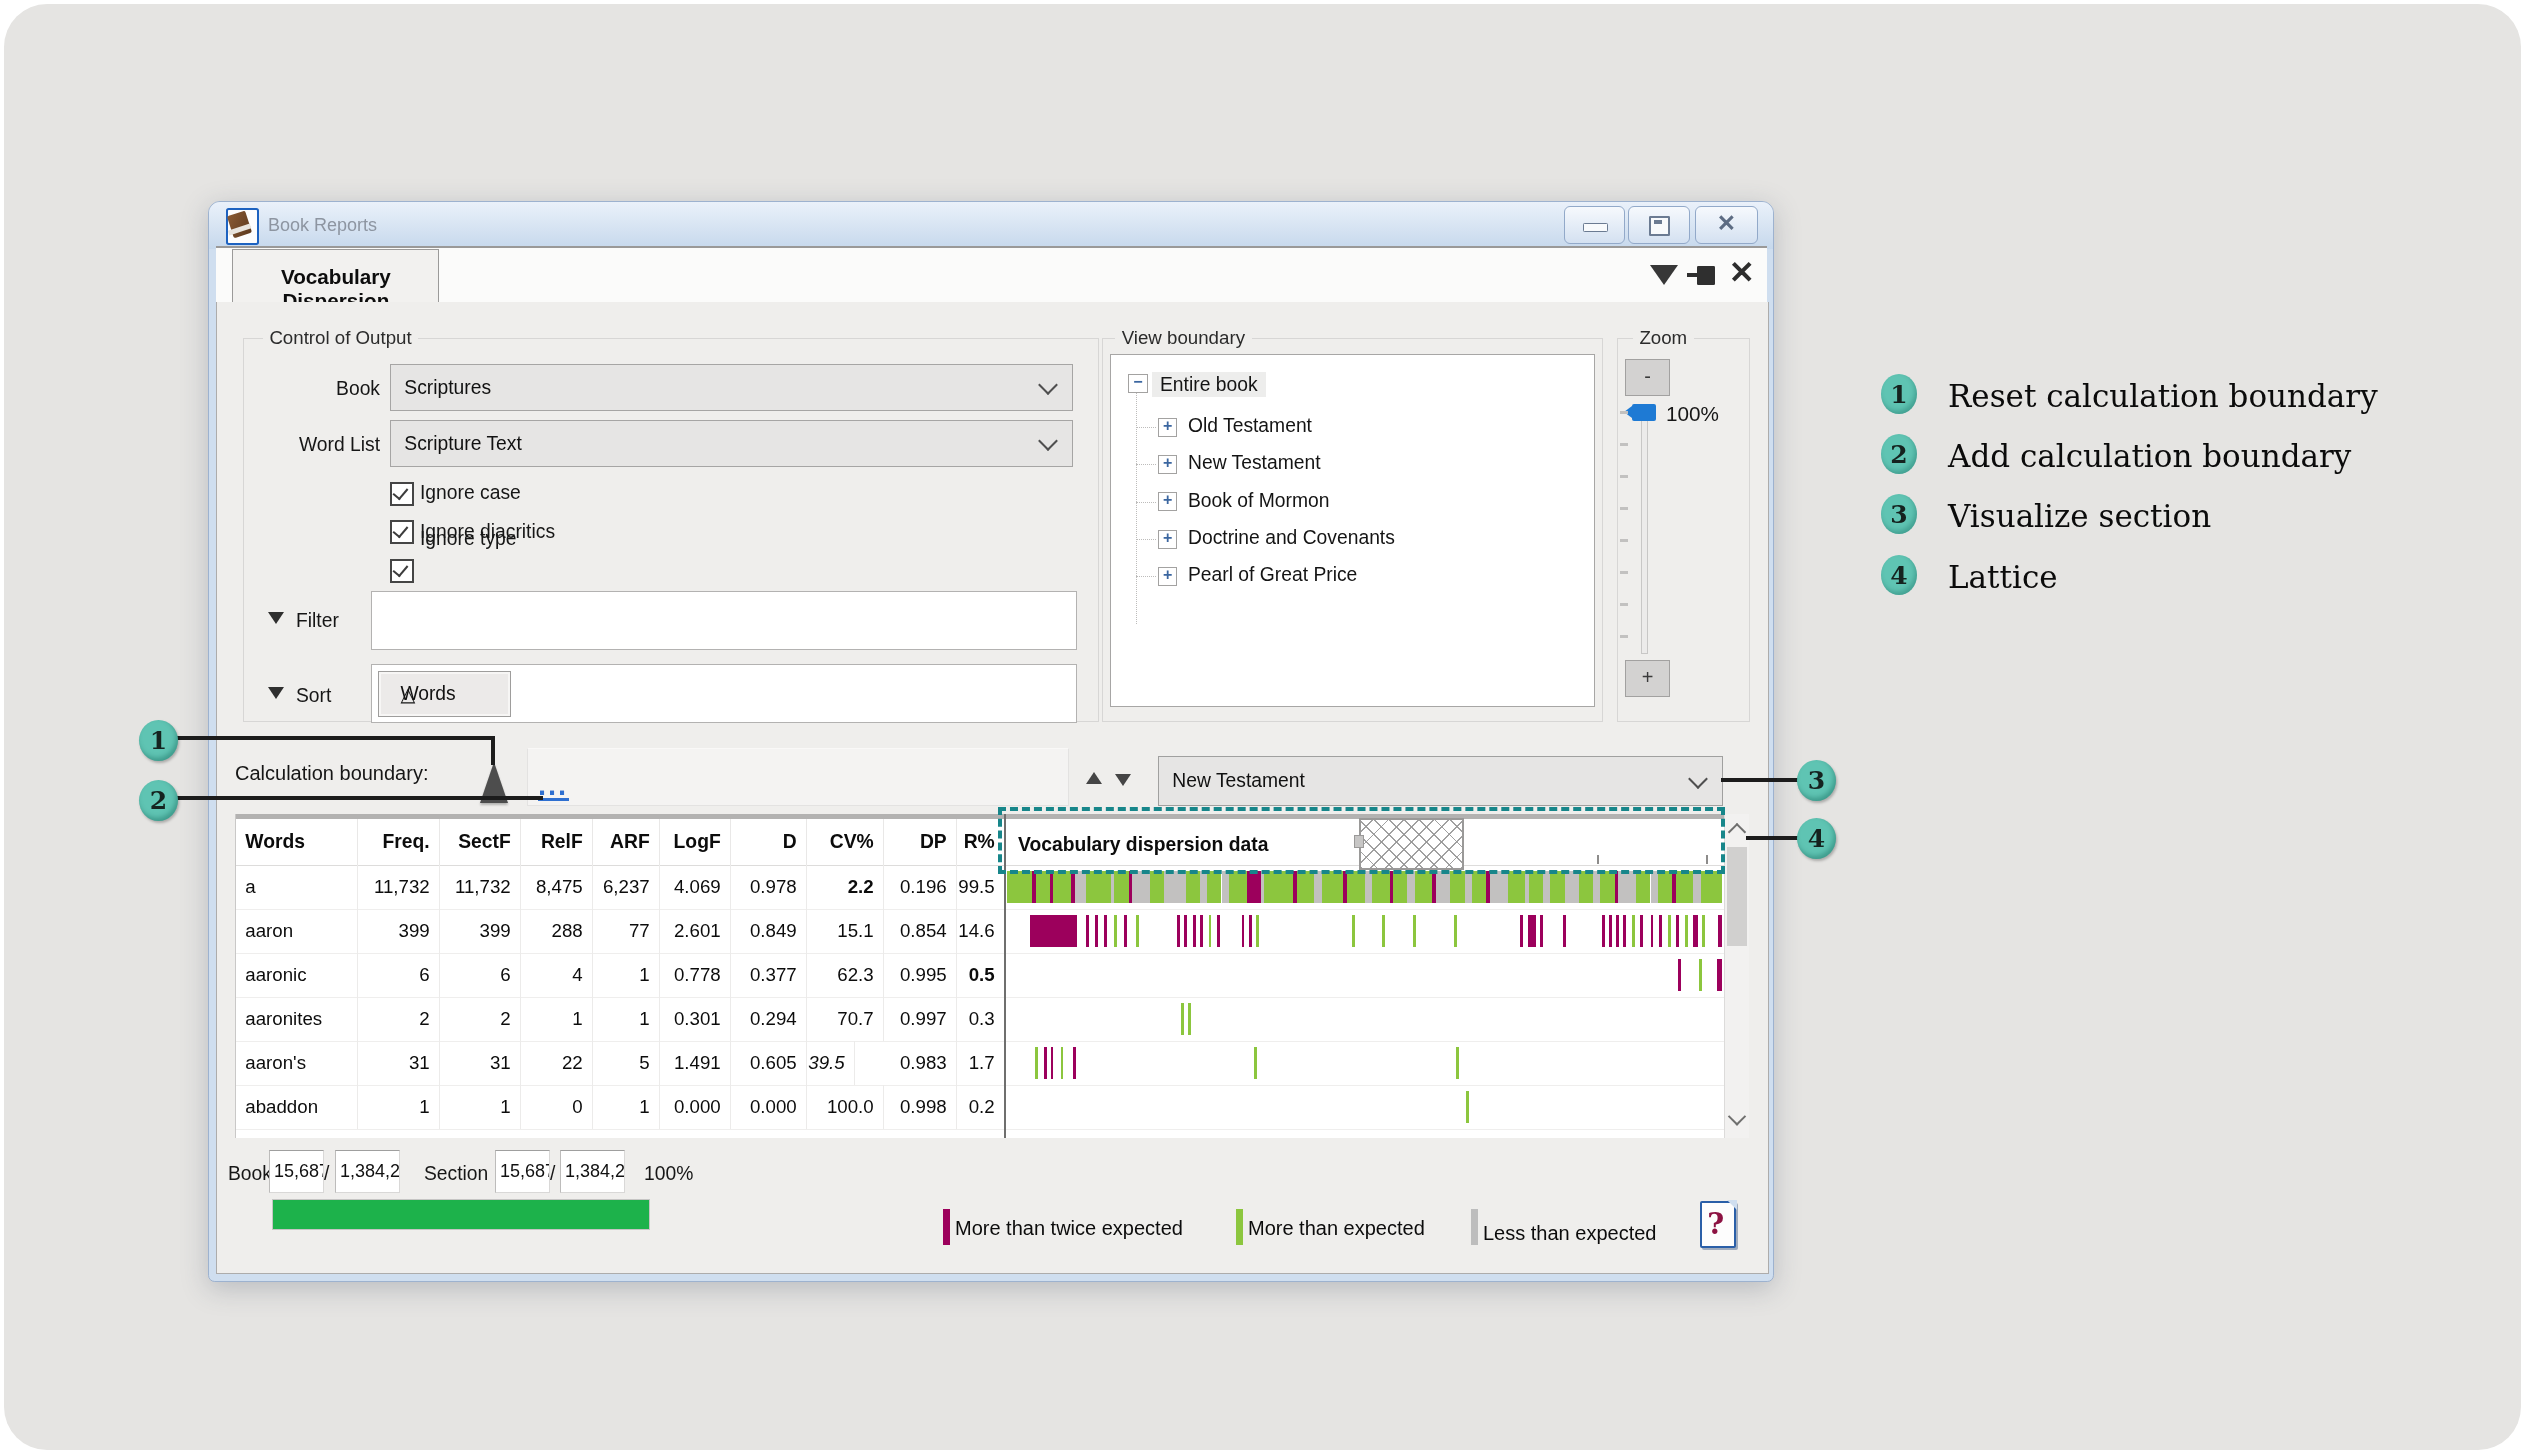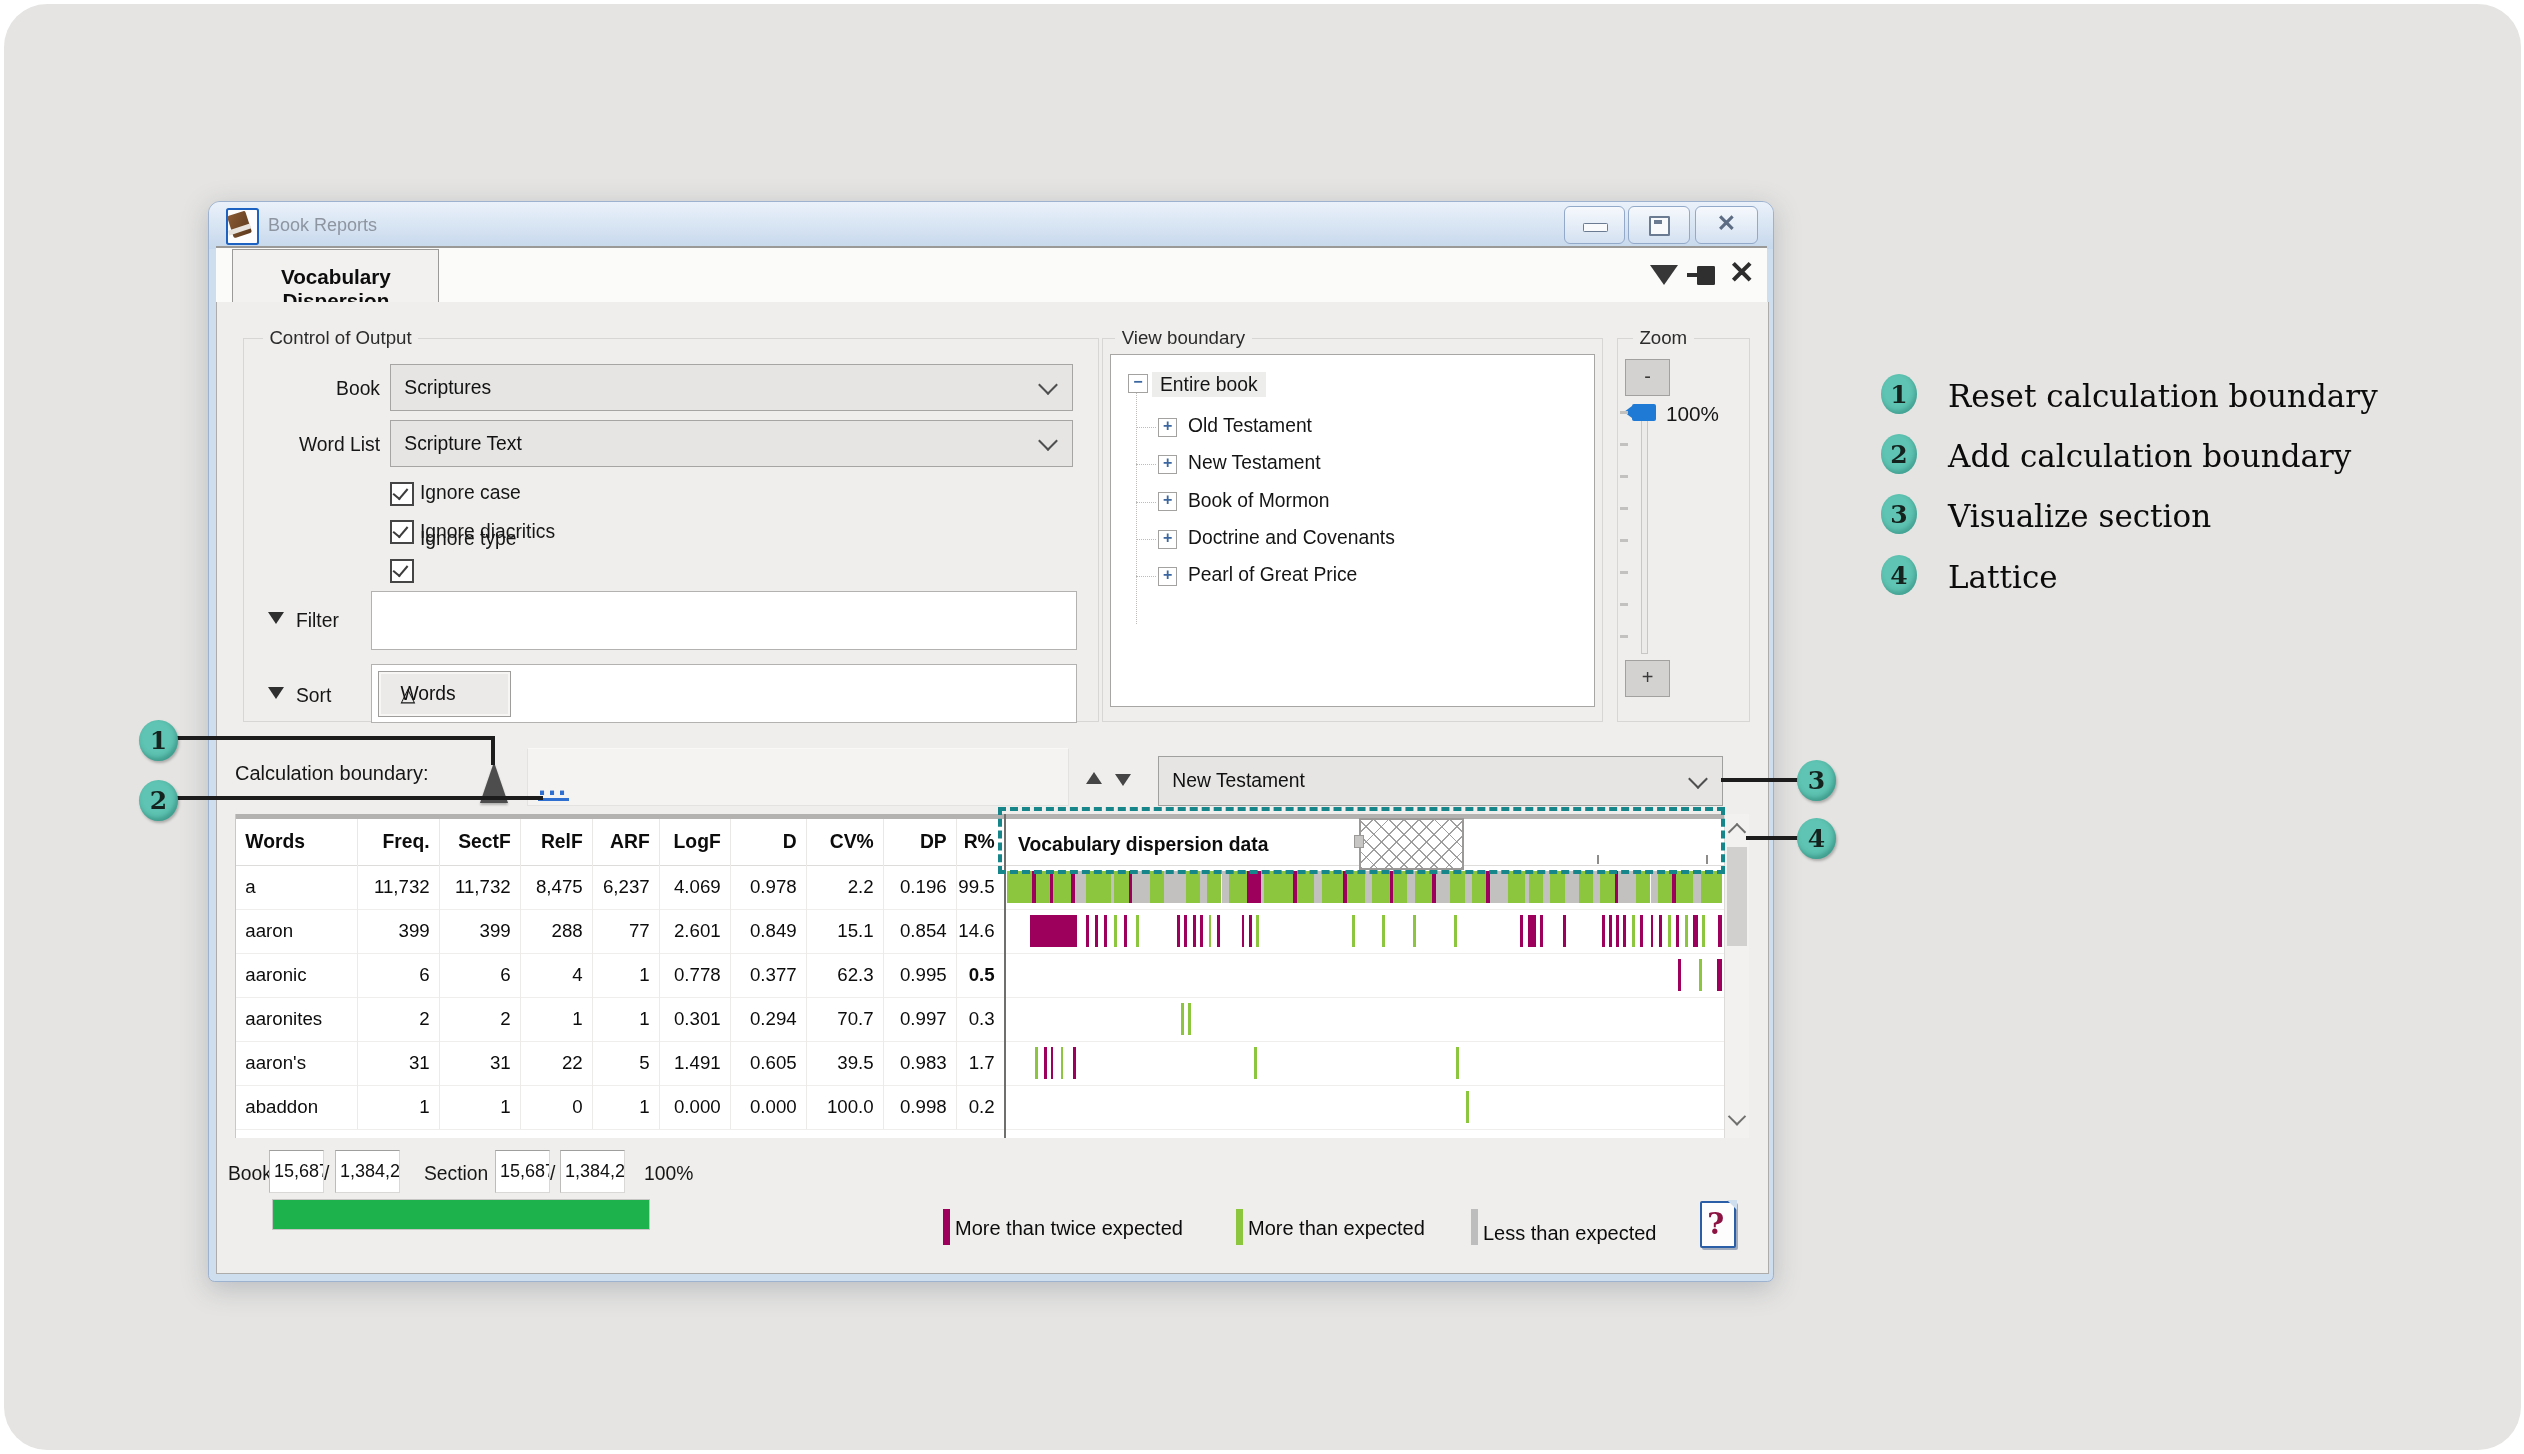--- a/index.html
+++ b/index.html
@@ -303,21 +303,21 @@
       </div>
     <div id="tbody">
         <div class="trow" style="top: 51px;">
           <div class="tcell word" style="left: 0px; width: 122px;">a</div>
           <div class="tcell num" style="left: 122px; width: 82px;">11,732</div>
           <div class="tcell num" style="left: 204px; width: 81px;">11,732</div>
           <div class="tcell num" style="left: 286px; width: 71px;">8,475</div>
           <div class="tcell num" style="left: 357px; width: 67px;">6,237</div>
           <div class="tcell num" style="left: 424px; width: 71px;">4.069</div>
           <div class="tcell num" style="left: 495px; width: 76px;">0.978</div>
-          <div class="tcell num" style="left: 571px; width: 77px;">2.2</div>
+          <div class="tcell num" style="left: 571px; width: 77px; font-weight: bold;">2.2</div>
           <div class="tcell num" style="left: 648px; width: 73px;">0.196</div>
           <div class="tcell num" style="left: 720px; width: 49px;">99.5</div>
           <div class="barzone" style="left: 771px; width: 715px;">
             <div class="seg" style="left: 0%; width: 3.5%; background: rgb(140, 198, 62);"></div>
             <div class="seg" style="left: 3.5%; width: 0.5%; background: rgb(156, 0, 92);"></div>
             <div class="seg" style="left: 4%; width: 2%; background: rgb(140, 198, 62);"></div>
             <div class="seg" style="left: 6%; width: 0.5%; background: rgb(156, 0, 92);"></div>
             <div class="seg" style="left: 6.5%; width: 2.5%; background: rgb(140, 198, 62);"></div>
             <div class="seg" style="left: 9%; width: 0.5%; background: rgb(156, 0, 92);"></div>
             <div class="seg" style="left: 9.5%; width: 1.5%; background: rgb(194, 193, 192);"></div>
@@ -461,21 +461,21 @@
           </div>
         </div>
         <div class="trow" style="top: 227px;">
           <div class="tcell word" style="left: 0px; width: 122px;">aaron's</div>
           <div class="tcell num" style="left: 122px; width: 82px;">31</div>
           <div class="tcell num" style="left: 204px; width: 81px;">31</div>
           <div class="tcell num" style="left: 286px; width: 71px;">22</div>
           <div class="tcell num" style="left: 357px; width: 67px;">5</div>
           <div class="tcell num" style="left: 424px; width: 71px;">1.491</div>
           <div class="tcell num" style="left: 495px; width: 76px;">0.605</div>
-          <div class="tcell num" style="left: 571px; width: 77px;">39.5</div>
+          <div class="tcell num" style="left: 542px; width: 77px; font-style: italic;">39.5</div>
           <div class="tcell num" style="left: 648px; width: 73px;">0.983</div>
           <div class="tcell num" style="left: 720px; width: 49px;">1.7</div>
           <div class="barzone" style="left: 771px; width: 715px;">
             <div class="seg" style="left: 3.9%; width: 0.5%; background: rgb(140, 198, 62);"></div>
             <div class="seg" style="left: 5.2%; width: 0.4%; background: rgb(156, 0, 92);"></div>
             <div class="seg" style="left: 6.1%; width: 0.4%; background: rgb(156, 0, 92);"></div>
             <div class="seg" style="left: 7.5%; width: 0.4%; background: rgb(140, 198, 62);"></div>
             <div class="seg" style="left: 9.3%; width: 0.4%; background: rgb(156, 0, 92);"></div>
             <div class="seg" style="left: 34.6%; width: 0.4%; background: rgb(140, 198, 62);"></div>
             <div class="seg" style="left: 62.8%; width: 0.4%; background: rgb(140, 198, 62);"></div>

